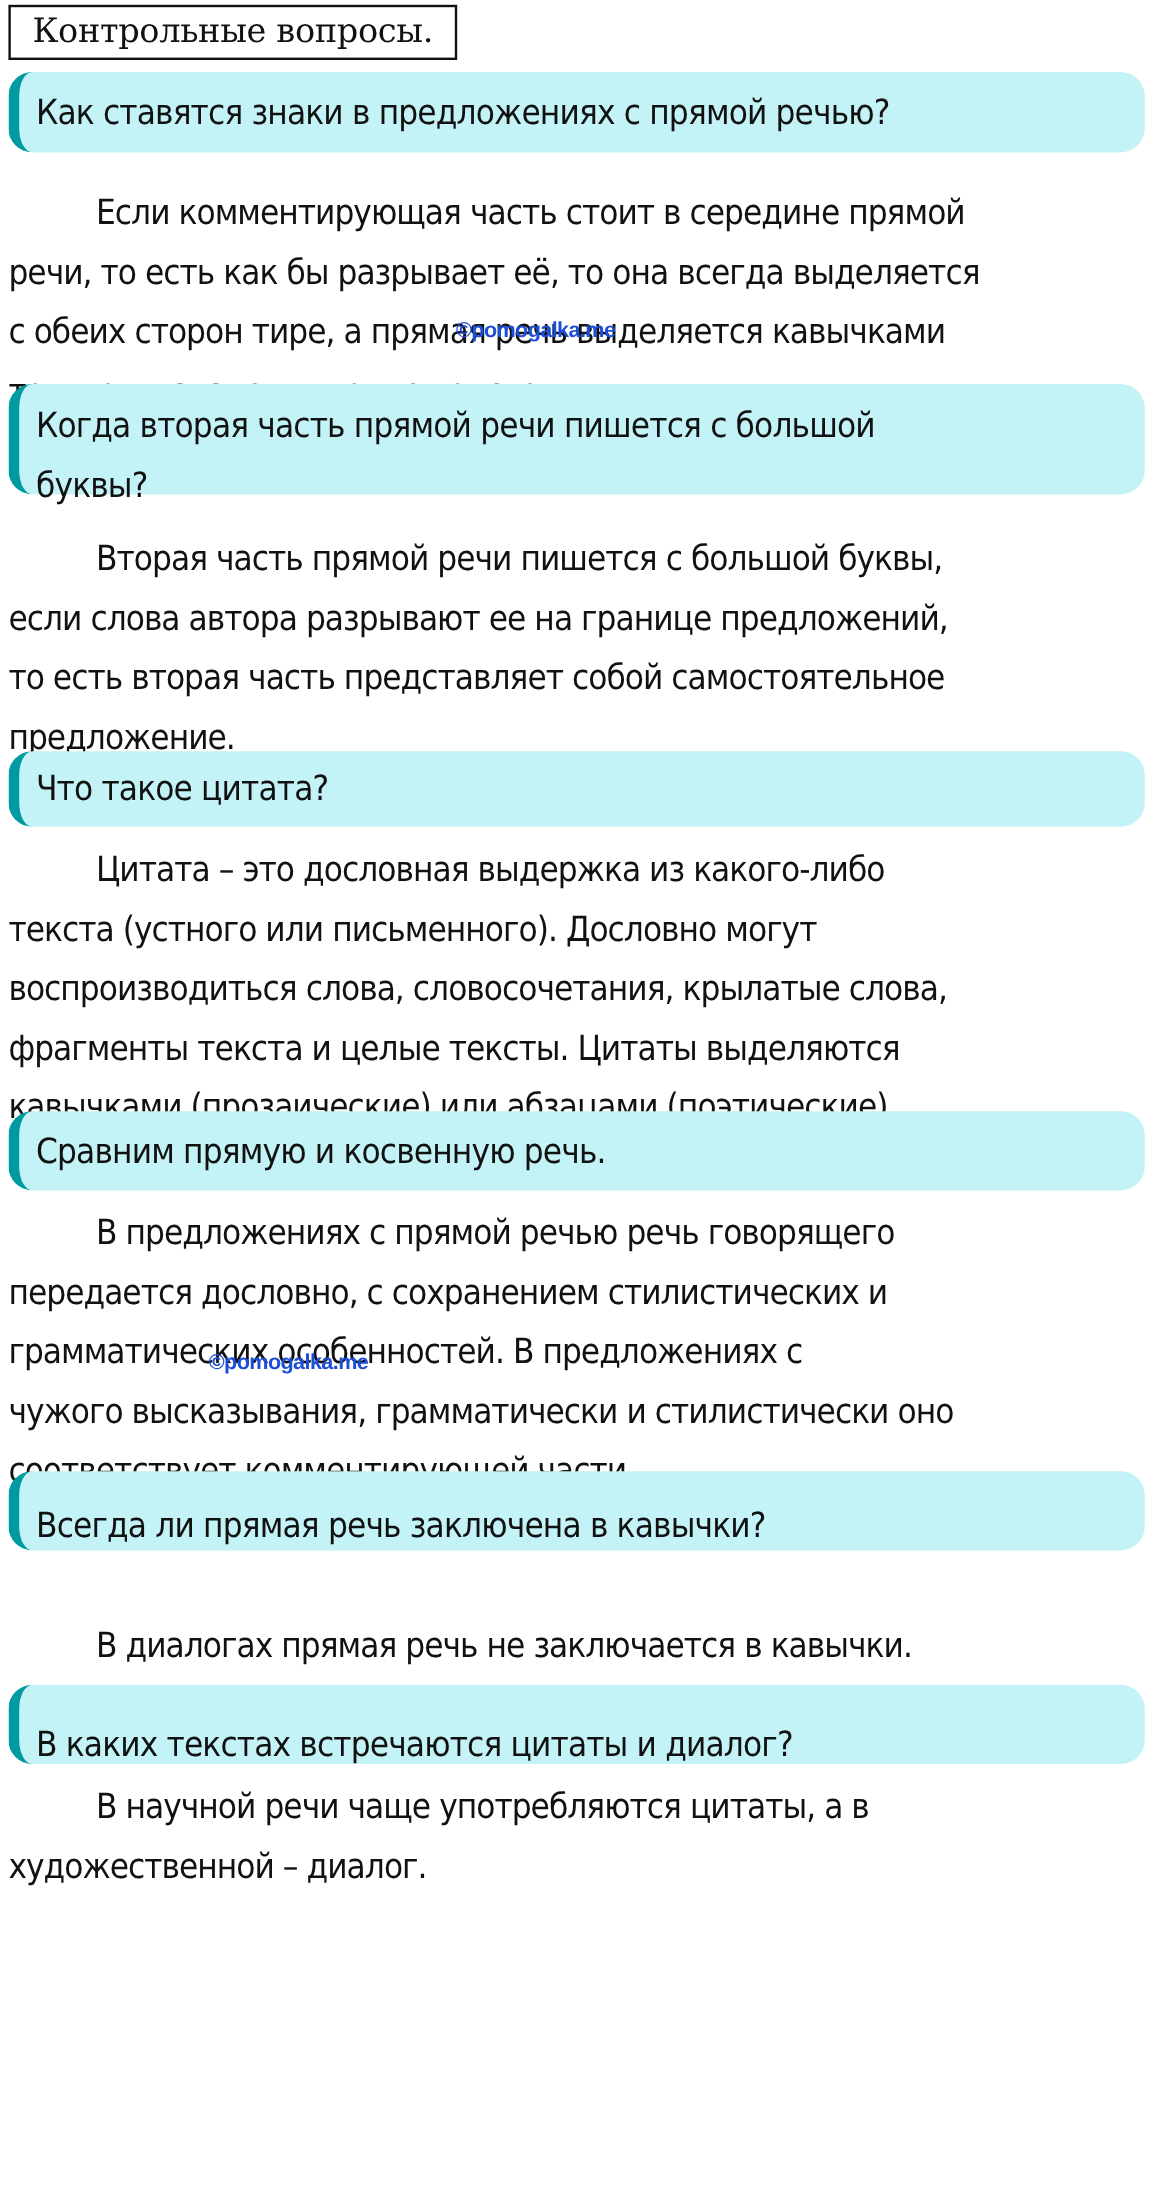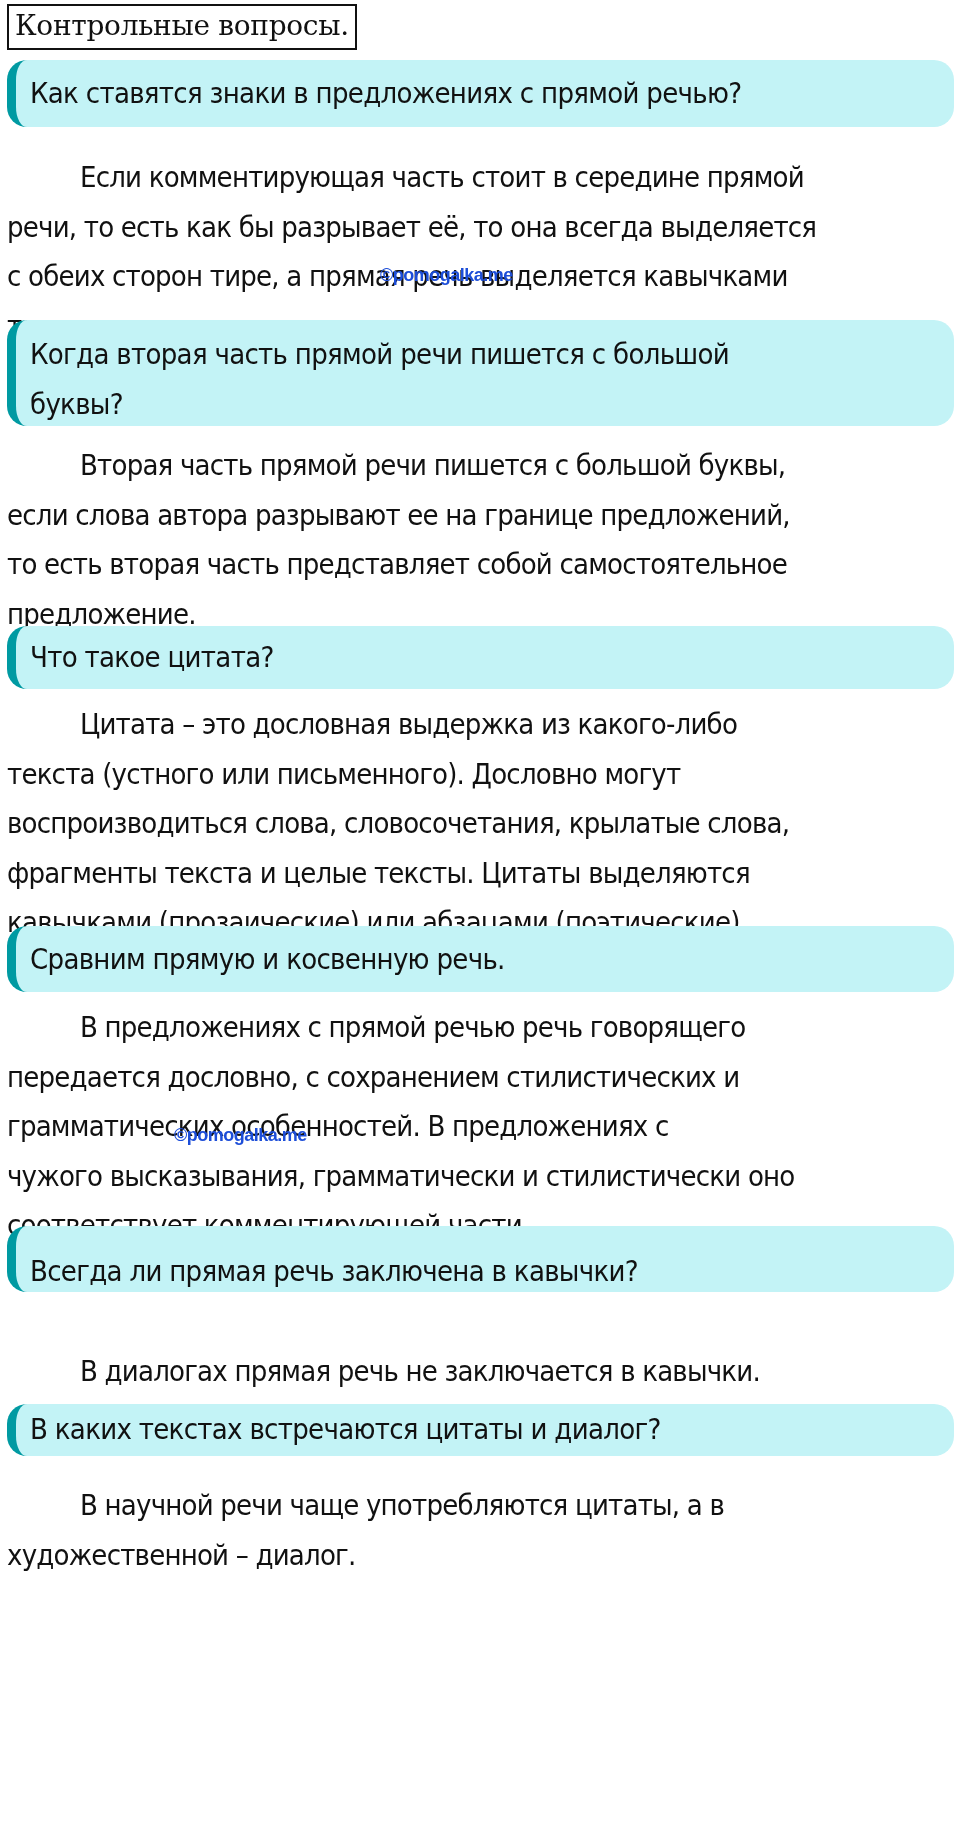--- a/index.html
+++ b/index.html
@@ -1,18 +1,18 @@
 <!DOCTYPE html>
 <html><head>
   <meta charset="utf-8">
   <style>
     html, body { margin: 0; padding: 0; background: #ffffff; }
     body { width: 960px; height: 1832px; overflow: hidden; position: relative;
            font-family: "DejaVu Sans Condensed", "DejaVu Sans", "Liberation Sans", sans-serif; color: #111; }
-    .title-box { position: absolute; left: 7px; top: 4px; height: 46px; padding: 0 6px;
+    .title-box { position: absolute; left: 7px; top: 4px; height: 46px; padding: 0 18px;
                  border: 2px solid #111; box-sizing: border-box;
                  font-family: "DejaVu Serif", "Liberation Serif", serif; font-size: 28px;
                  line-height: 40px; letter-spacing: -0.3px; white-space: nowrap; }
     .q { position: absolute; left: 7px; width: 947px; background: #c3f3f6;
          border-left: 9px solid #009aa2; box-sizing: border-box; padding: 0 0 0 14px;
          font-size: 29px; line-height: 50px; letter-spacing: -0.7px; transform-origin: left; border-radius: 20px; }
     .q span { display: block; }
     .ans { position: absolute; left: 7px; width: 950px; font-size: 29px; line-height: 49.5px;
            letter-spacing: -0.8px; }
     .ans .line { display: block; white-space: nowrap; }
@@ -29,21 +29,21 @@
   <span>Как ставятся знаки в предложениях с прямой речью?</span>
 </div>
 <div class="ans" style="top:138px;margin-top:15px;">
   <span class="line indent">Если комментирующая часть стоит в середине прямой</span>
   <span class="line">речи, то есть как бы разрывает её, то она всегда выделяется</span>
   <span class="line">с обеих сторон тире, а прямая речь выделяется кавычками</span>
   <span class="line">только в начале и в конце конструкции.</span>
 </div>
 <div class="wm" style="left:380px;top:265px;">©pomogalka.me</div>
 
-<div class="q" style="top:320px;height:106px;padding-top:9px;">
+<div class="q" style="top:320px;height:92px;padding-top:9px;">
   <span>Когда вторая часть прямой речи пишется с большой</span>
   <span>буквы?</span>
 </div>
 <div class="ans" style="top:441px;">
   <span class="line indent">Вторая часть прямой речи пишется с большой буквы,</span>
   <span class="line">если слова автора разрывают ее на границе предложений,</span>
   <span class="line">то есть вторая часть представляет собой самостоятельное</span>
   <span class="line">предложение.</span>
 </div>
 
@@ -71,19 +71,19 @@
 <div class="wm" style="left:174px;top:1125px;">©pomogalka.me</div>
 <div class="wm" style="left:536px;top:1230px;">©pomogalka.me</div>
 
 <div class="q" style="top:1226px;height:66px;padding-top:20px;">
   <span>Всегда ли прямая речь заключена в кавычки?</span>
 </div>
 <div class="ans" style="top:1347px;">
   <span class="line indent">В диалогах прямая речь не заключается в кавычки.</span>
 </div>
 
-<div class="q" style="top:1404px;height:52px;padding-top:0;">
+<div class="q" style="top:1404px;height:66px;padding-top:24px;">
   <span>В каких текстах встречаются цитаты и диалог?</span>
 </div>
 <div class="ans" style="top:1481px;">
   <span class="line indent">В научной речи чаще употребляются цитаты, а в</span>
   <span class="line">художественной – диалог.</span>
 </div>
 
 </body></html>

